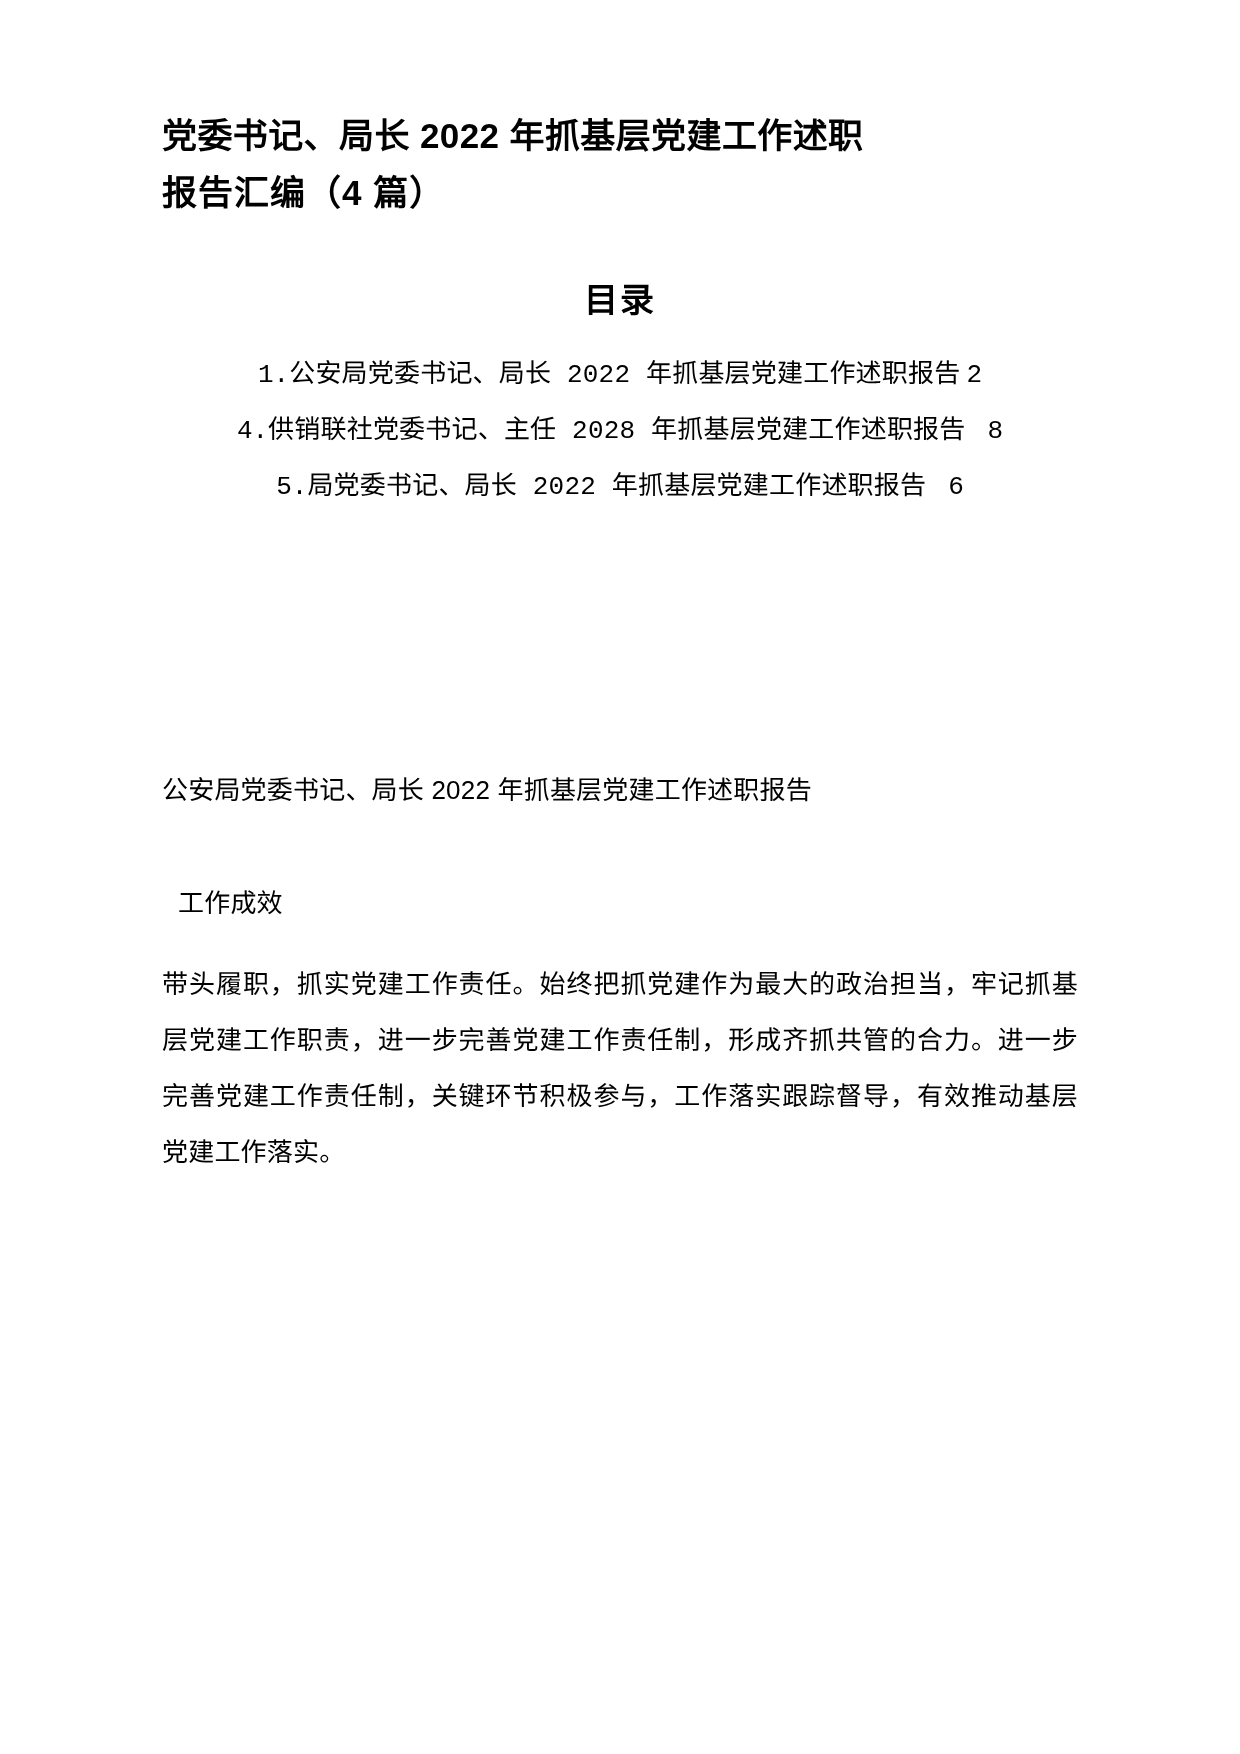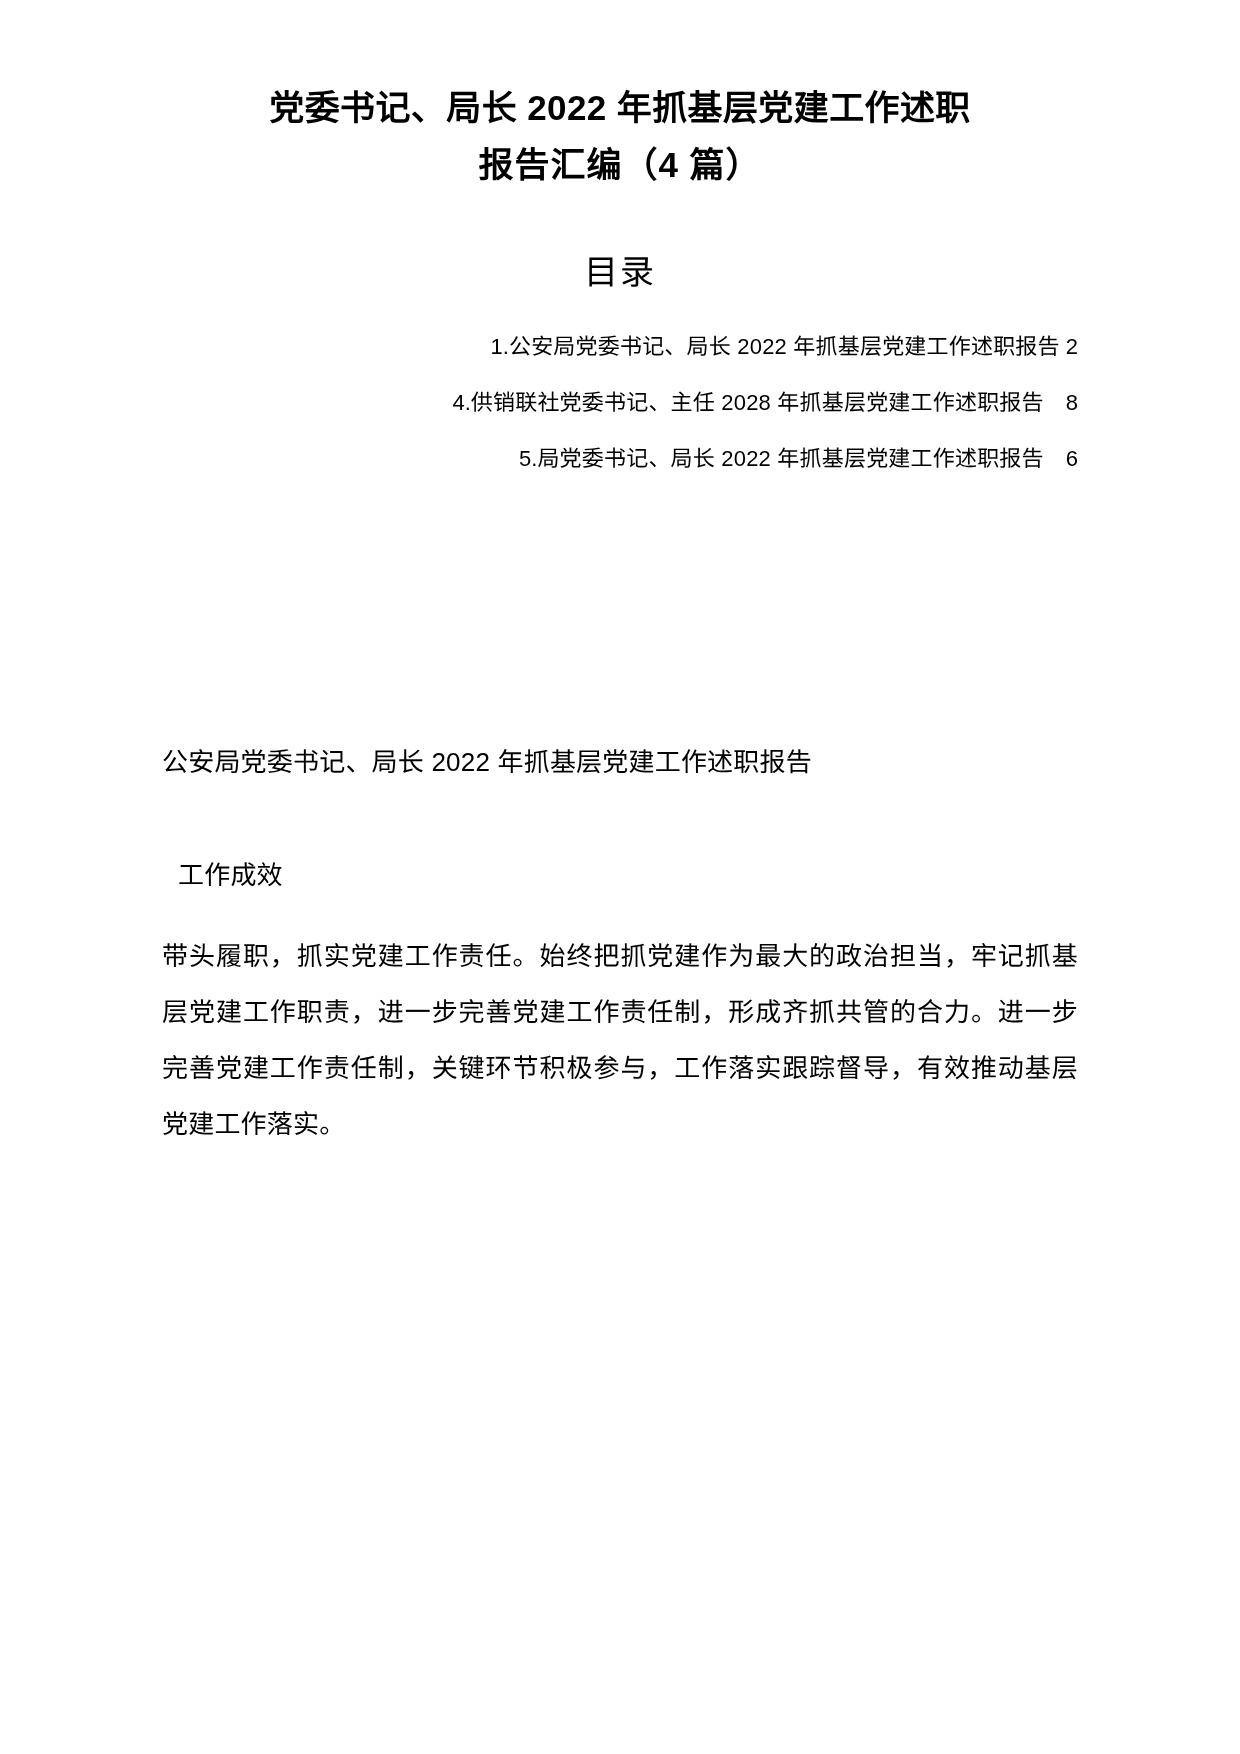--- a/index.html
+++ b/index.html
@@ -28,62 +28,62 @@
   .content {
     position: absolute;
     left: 162px;
     top: 0;
     width: 916px;
   }
 
   
   .doc-title {
     margin: 0;
-    padding-top: 80px;
+    padding-top: 108px;
     font-size: 35px;
     font-weight: bold;
     line-height: 1.62;
-    text-align: center;
     letter-spacing: 0.4px;
     color: #000000;
   }
 
   .doc-title .title-line {
     display: block;
   }
 
   .doc-title .title-line-2 {
     letter-spacing: 1px;
   }
 
   
   .toc-heading {
     margin: 0;
     padding-top: 57px;
     font-size: 34px;
-    font-weight: normal;
+    font-weight: bold;
     line-height: 1.3;
     text-align: center;
     letter-spacing: 2px;
   }
 
   
   .toc-list {
     list-style: none;
     margin: 0;
     padding: 0;
     padding-top: 24px;
   }
 
   .toc-entry {
-    font-size: 22px;
+    font-size: 26px;
     line-height: 56px;
     white-space: nowrap;
     color: #000000;
-    text-align: right;
+    text-align: center;
+    font-family: Liberation Mono, monospace;
   }
 
   .toc-entry .toc-num {
     letter-spacing: 0;
   }
 
   .toc-entry .toc-text {
     letter-spacing: 0.2px;
   }
 

